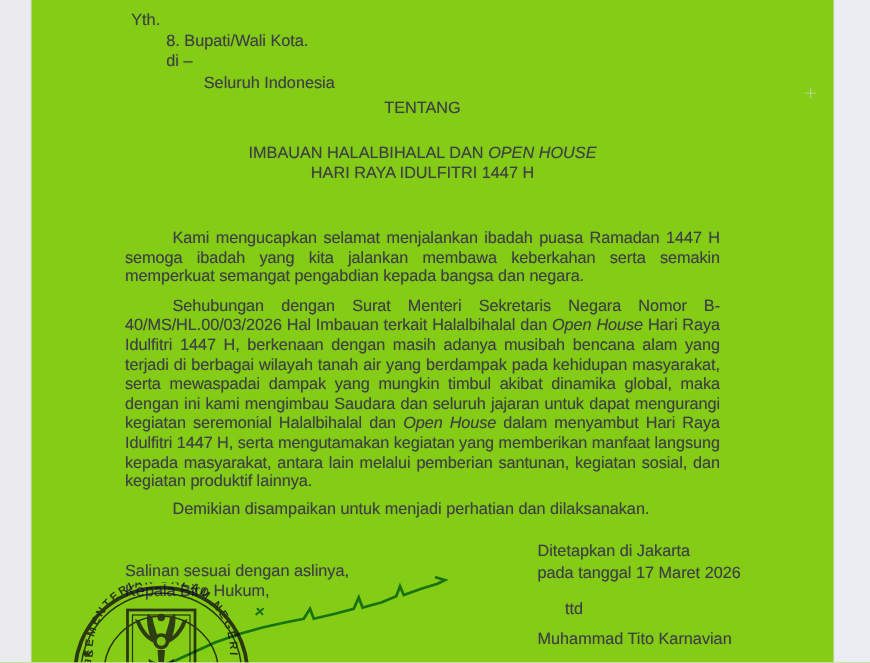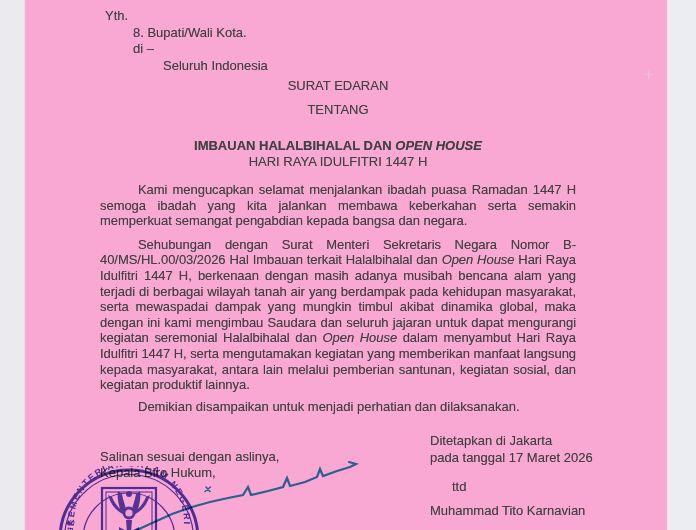--- a/index.html
+++ b/index.html
@@ -3,39 +3,39 @@
 <meta charset="utf-8">
 <style>
   * { margin:0; padding:0; box-sizing:border-box; }
   html,body { width:696px; height:530px; }
   body {
     font-family:"Liberation Sans", sans-serif;
     background:#ecedf2;
   }
   .page {
     position:relative; width:696px; height:530px; overflow:hidden;
-    background:#f9a8d4; color:#3f4042;
+    background:#84cc16; color:#3f4042;
   }
   .band { position:absolute; top:0; height:530px; }
   .band-left  { left:0;  width:25px; background:#eaeaef; border-right:1px solid #e3e3e9; }
   .band-right { left:667px; width:29px; background:#ecedf3; border-left:1px solid #e6e7ed; }
 
   .txt { font-size:13px; text-shadow:0 0 0.6px rgba(70,70,75,.5); }
   .it  { font-style:italic; }
 
   .recipient { position:absolute; left:105px; top:8px; line-height:16.5px; }
   .recipient .r1 { display:flex; }
   .recipient .yth { display:inline-block; width:28px; }
   .recipient .ind  { padding-left:28px; }
   .recipient .ind2 { padding-left:58px; }
 
   .title-block { position:absolute; left:100px; top:78px; width:476px; text-align:center; line-height:16px; }
   .title-block .tl { margin-bottom:8px; }
   .title-block .tl3 { margin-bottom:20px; }
-  .title-block .tl4 { margin-bottom:0;font-weight:bold; }
+  .title-block .tl4 { margin-bottom:0; }
 
   .body-block { position:absolute; left:100px; top:182px; width:476px; text-align:justify; line-height:15.6px; letter-spacing:-0.05px; }
   .body-block p { text-indent:38px; margin-bottom:8px; }
 
   .closing { position:absolute; left:100px; top:399px; width:476px; text-indent:38px; }
 
   .signoff { position:absolute; left:430px; top:432px; line-height:17px; }
   .signoff .ttd { margin-top:12px; margin-left:22px; }
   .signoff .name { margin-top:7px; }
 
@@ -58,21 +58,20 @@
   <div class="recipient txt">
     <div class="r1">
       <span class="yth">Yth.</span>
     </div>
     <div class="ind">8. Bupati/Wali Kota.</div>
     <div class="ind">di –</div>
     <div class="ind2">Seluruh Indonesia</div>
   </div>
 
   <div class="title-block txt">
-    <div class="tl">SURAT EDARAN</div>
     <div class="tl tl3">TENTANG</div>
     <div class="tl tl4"><span>IMBAUAN HALALBIHALAL DAN </span><span class="it">OPEN HOUSE</span></div>
     <div>HARI RAYA IDULFITRI 1447 H</div>
   </div>
 
   <div class="body-block txt">
     <p>Kami mengucapkan selamat menjalankan ibadah puasa Ramadan 1447 H semoga ibadah yang kita jalankan membawa keberkahan serta semakin memperkuat semangat pengabdian kepada bangsa dan negara.</p>
     <p><span>Sehubungan dengan Surat Menteri Sekretaris Negara Nomor B-40/MS/HL.00/03/2026 Hal Imbauan terkait Halalbihalal dan </span><span class="it">Open House</span><span> Hari Raya Idulfitri 1447 H, berkenaan dengan masih adanya musibah bencana alam yang terjadi di berbagai wilayah tanah air yang berdampak pada kehidupan masyarakat, serta mewaspadai dampak yang mungkin timbul akibat dinamika global, maka dengan ini kami mengimbau Saudara dan seluruh jajaran untuk dapat mengurangi kegiatan seremonial Halalbihalal dan </span><span class="it">Open House</span><span> dalam menyambut Hari Raya Idulfitri 1447 H, serta mengutamakan kegiatan yang memberikan manfaat langsung kepada masyarakat, antara lain melalui pemberian santunan, kegiatan sosial, dan kegiatan produktif lainnya.</span></p>
   </div>
 

